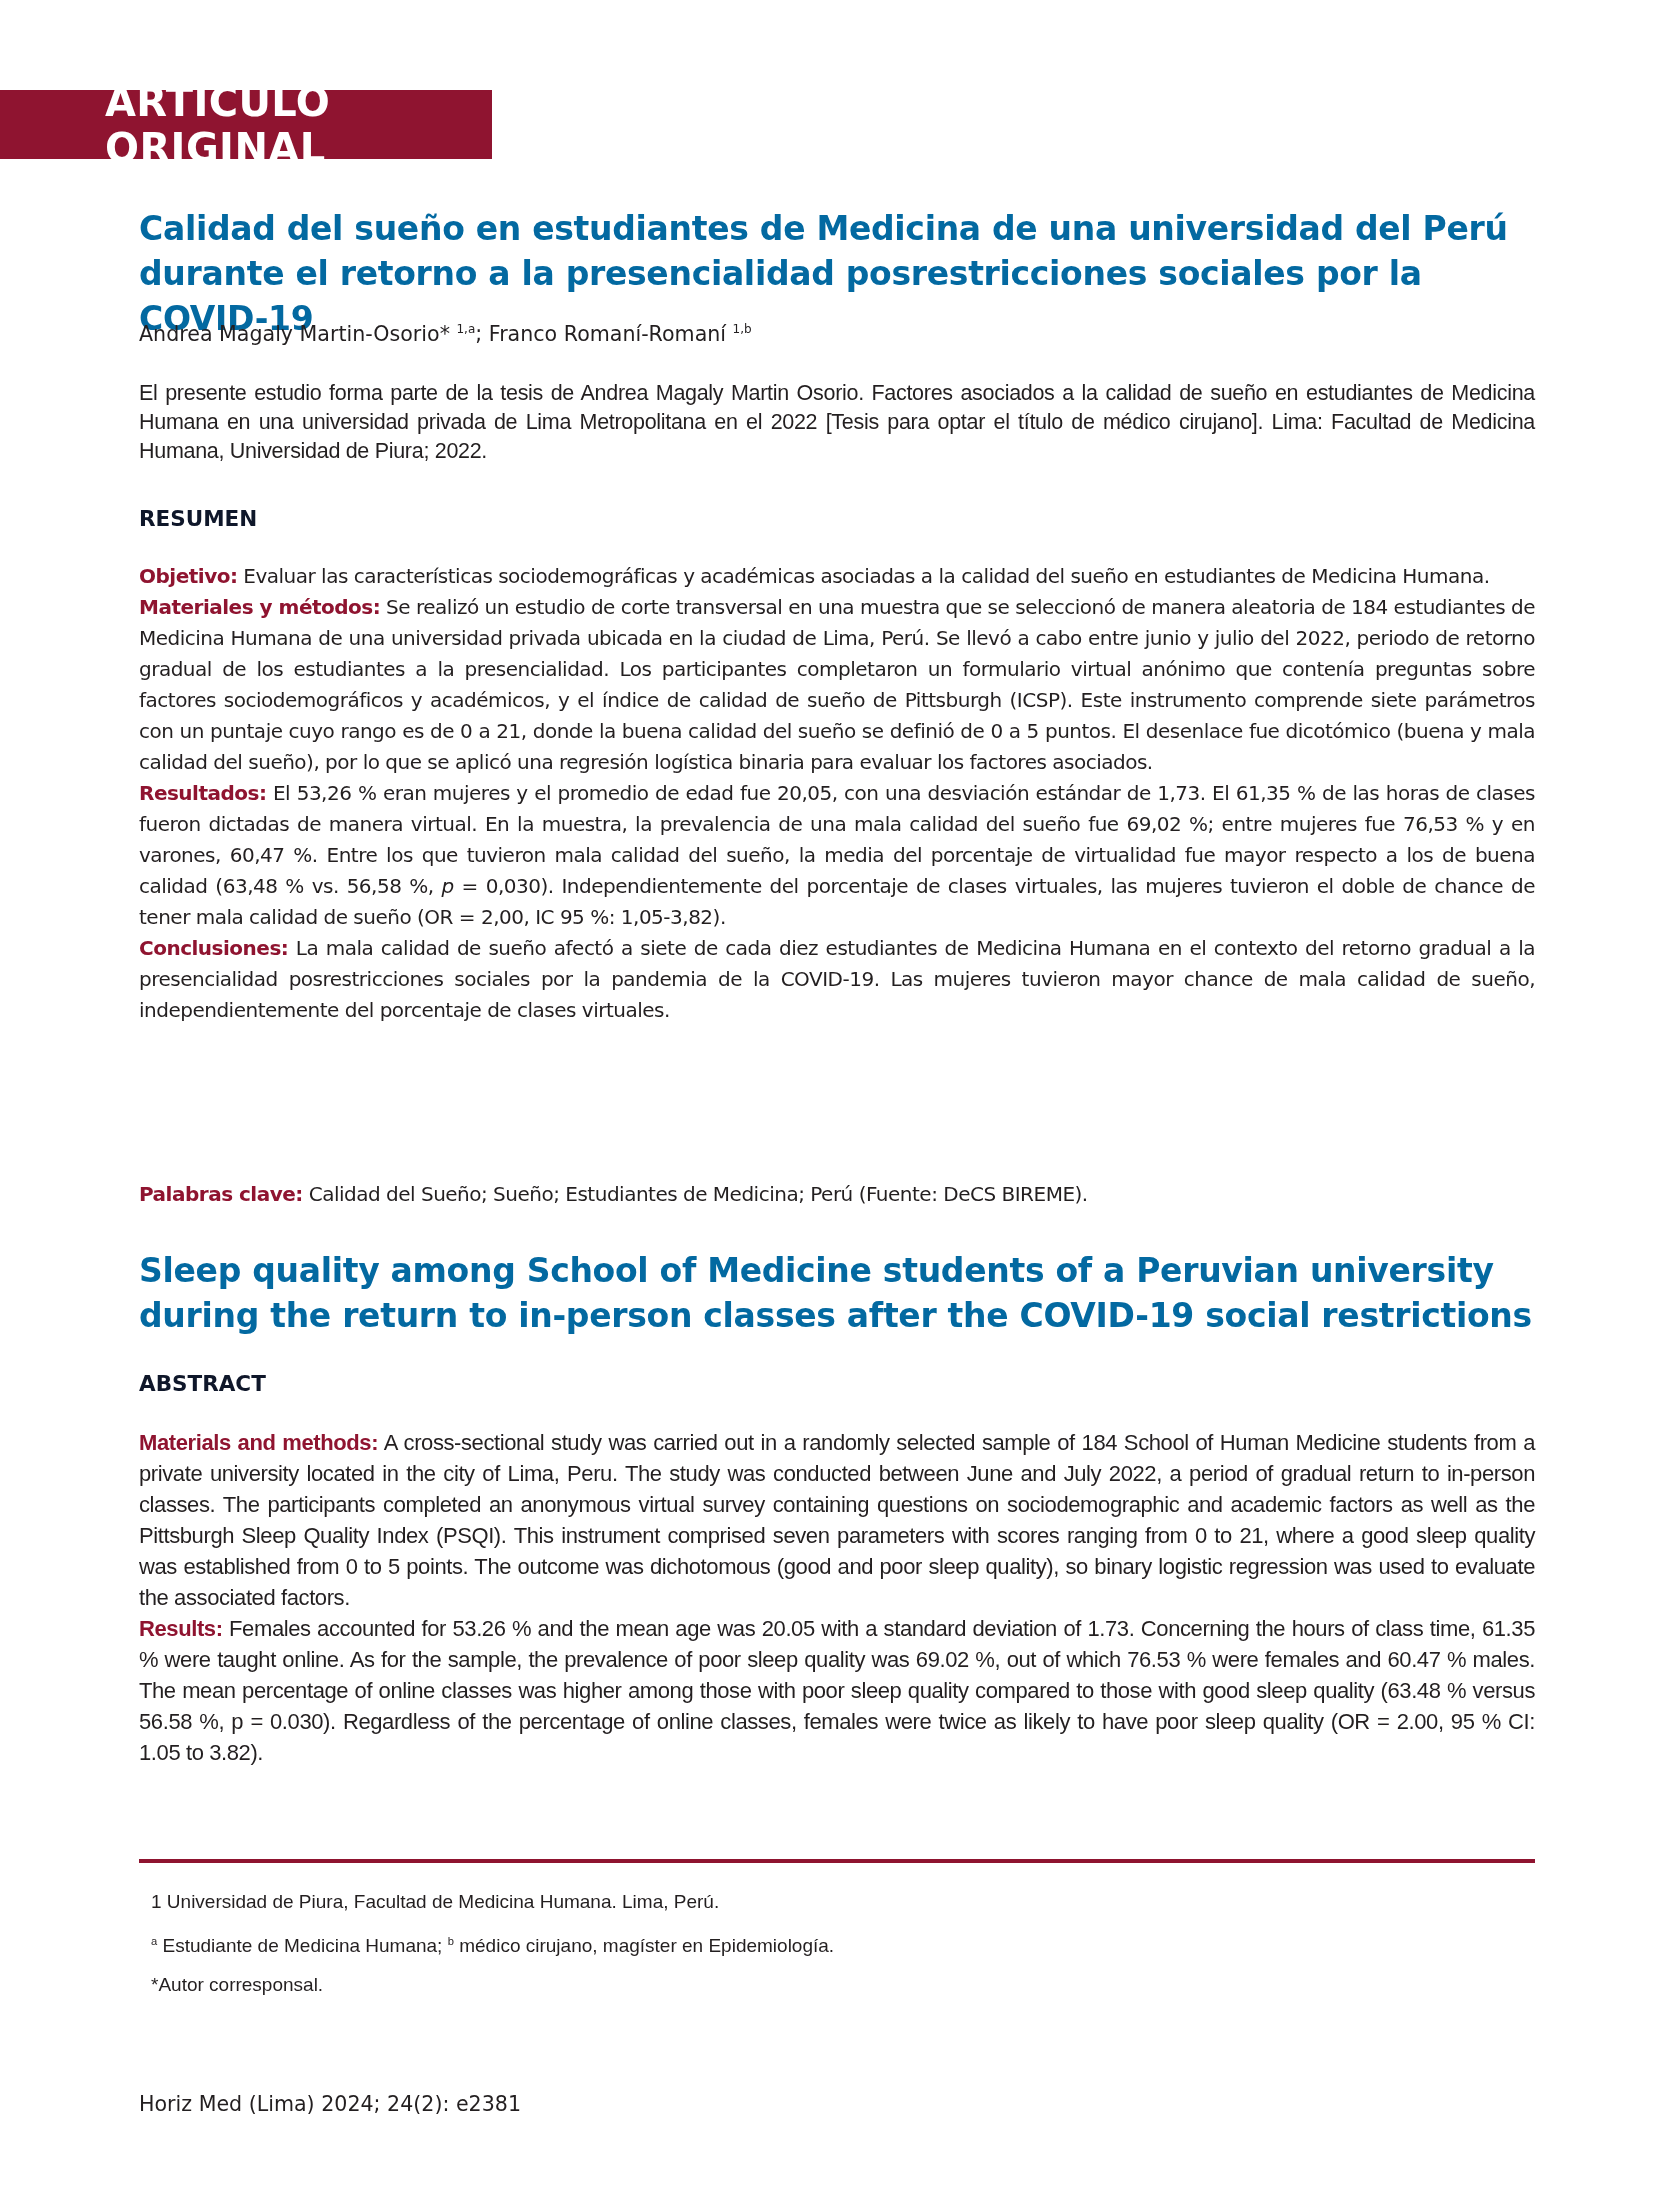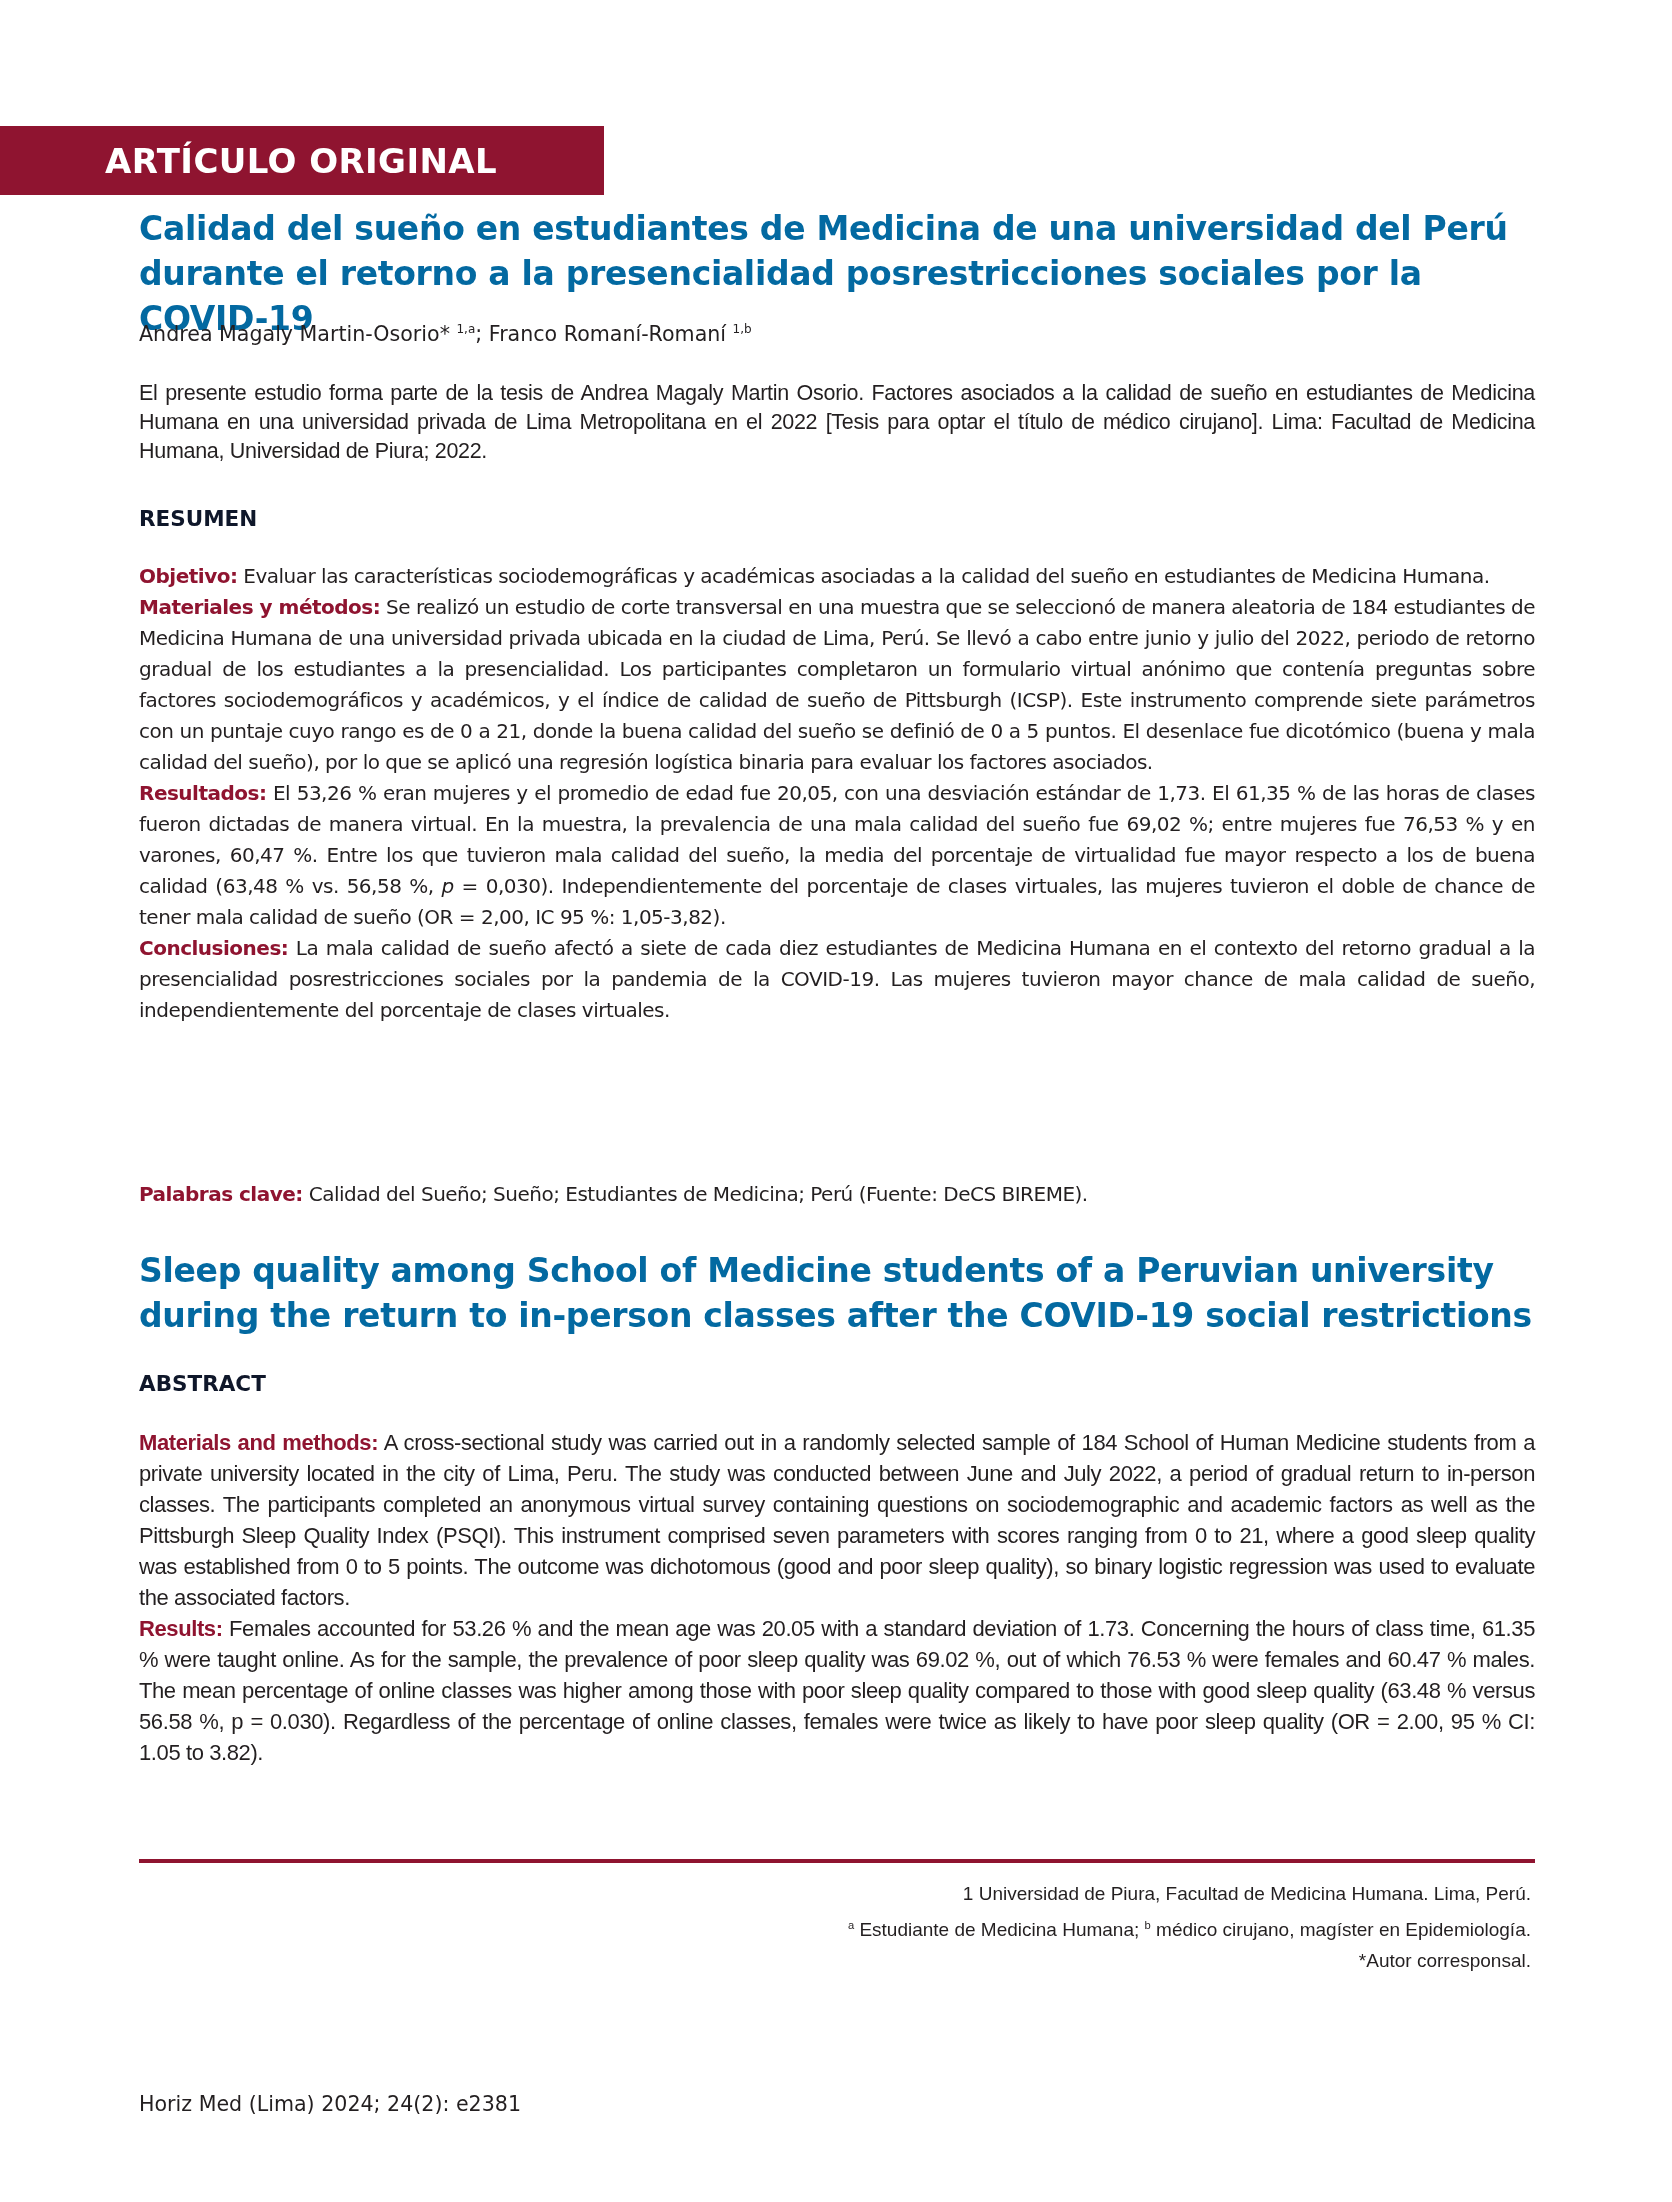--- a/index.html
+++ b/index.html
@@ -12,33 +12,32 @@
       height: 2203px;
       position: relative;
       overflow: hidden;
       font-family: "Liberation Sans", "DejaVu Sans", sans-serif;
       color: #231f20;
     }
     .banner {
       position: absolute;
       left: 0;
       top: 90px;
-      width: 604px;
+      width: 492px;
       height: 69px;
       background: #8f1430;
       color: #ffffff;
       box-sizing: border-box;
       padding-left: 105px;
       display: flex;
       align-items: center;
       font-family: "DejaVu Sans", sans-serif;
-      font-size: 34px;
+      font-size: 40px;
       font-weight: bold;
       letter-spacing: 0.4px;
-      margin-top: 36px;
     }
     .content {
       position: absolute;
       left: 139px;
       width: 1396px;
     }
     .title {
       color: #0369a1;
       font-family: "DejaVu Sans", sans-serif;
       font-weight: bold;
@@ -94,22 +93,21 @@
       position: absolute;
       left: 139px;
       width: 1396px;
       height: 4.3px;
       background: #8f1430;
     }
     .footnote {
       font-family: "Liberation Sans", sans-serif;
       font-size: 19px;
       line-height: 27.5px;
-      margin: 4px;
-      text-align: right;
+      margin: 12px;
     }
     .footnote sup {
       font-size: 11.2px;
       vertical-align: 6.9px;
     }
     .footer {
       position: absolute;
       left: 139px;
       top: 2092px;
       font-family: "DejaVu Sans", sans-serif;

